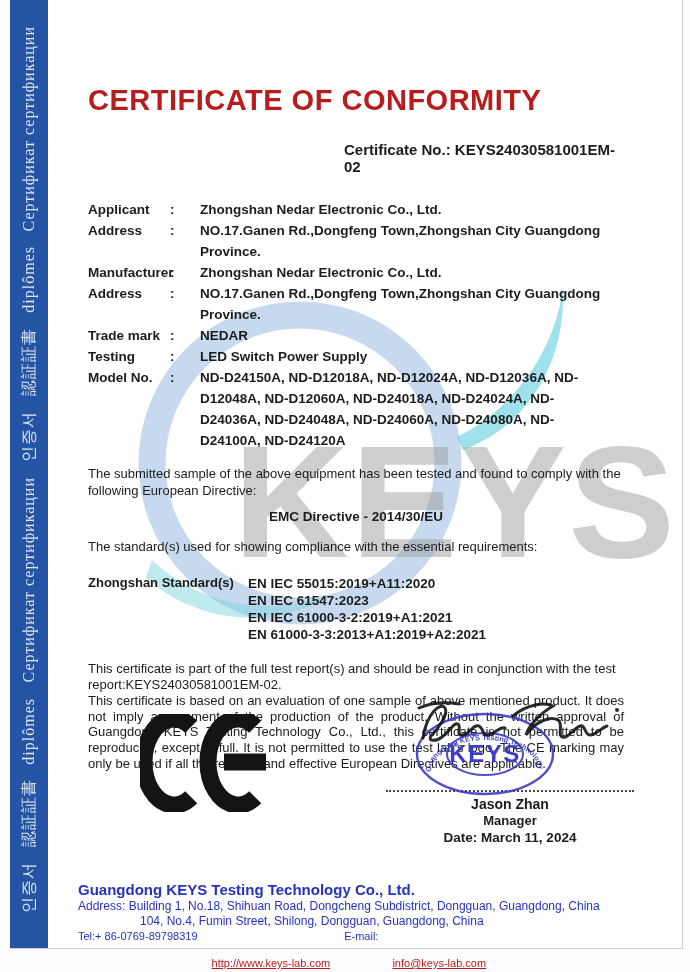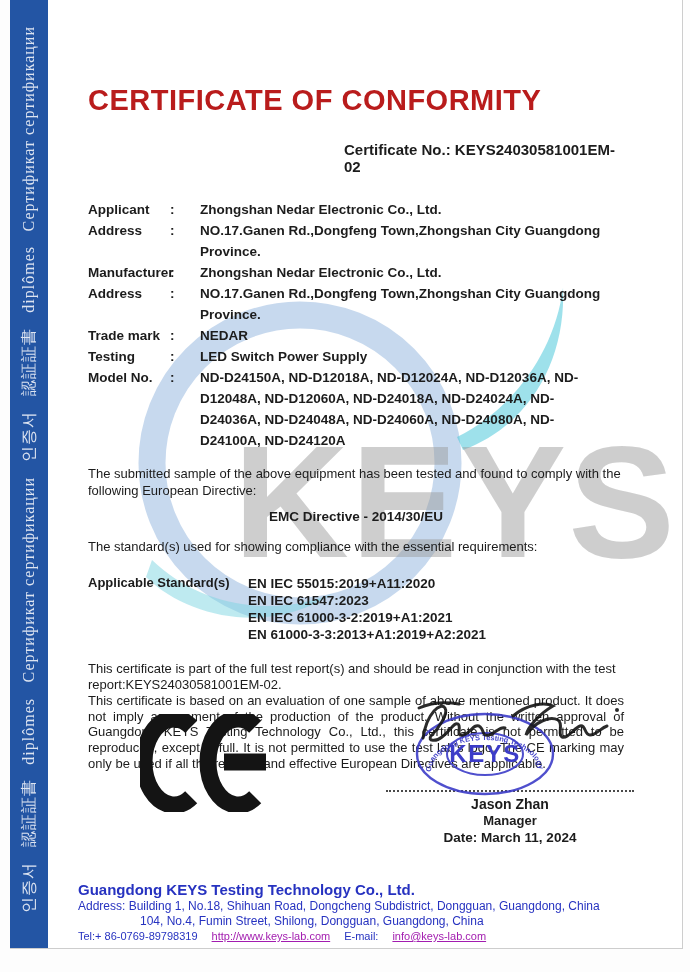--- a/index.html
+++ b/index.html
@@ -49,21 +49,21 @@
   .signblock{position:absolute;left:378px;top:796px;width:244px;text-align:center;z-index:2;}
   .signername{font-size:14px;font-weight:bold;line-height:17px;}
   .signertitle{font-size:13px;font-weight:bold;line-height:16px;}
   .signdate{font-size:13.5px;font-weight:bold;line-height:17px;}
   
   .footer{position:absolute;left:68px;top:881px;width:590px;color:#2632c0;z-index:2;}
   .fcompany{font-size:15px;font-weight:bold;line-height:18px;}
   .faddr{font-size:12px;line-height:15px;}
   .faddr2{padding-left:62px;}
   .ftel{font-size:11px;line-height:15px;display:flex;gap:14px;}
-  .flink{color:#a21caf;text-decoration:underline;cursor:pointer;}
+  .flink{color:#b91c1c;text-decoration:underline;cursor:pointer;margin-top:27px;}
 </style>
 </head>
 <body>
 
 <div class="sheet">
 
   <svg class="wm" width="672" height="948" viewBox="0 0 672 948">
     <circle cx="290" cy="463" r="148" fill="none" stroke="#8fb4de" stroke-width="27" opacity="0.5"></circle>
     <path d="M447,437 C505,408 545,350 553,288 C556,360 520,425 453,450 Z" fill="#4fc9da" opacity="0.55"></path>
     <path d="M142,560 C190,606 260,618 322,594 C262,634 180,620 136,577 Z" fill="#7dd6e2" opacity="0.5"></path>
@@ -121,21 +121,21 @@
         <div class="dcol">:</div>
         <div class="dval">ND-D24150A, ND-D12018A, ND-D12024A, ND-D12036A, ND-D12048A, ND-D12060A, ND-D24018A, ND-D24024A, ND-D24036A, ND-D24048A, ND-D24060A, ND-D24080A, ND-D24100A, ND-D24120A</div>
       </div>
     </div>
 
     <div class="para">The submitted sample of the above equipment has been tested and found to comply with the following European Directive:</div>
     <div class="directive">EMC Directive - 2014/30/EU</div>
     <div class="std-intro">The standard(s) used for showing compliance with the essential requirements:</div>
 
     <div class="stdblock">
-      <div class="stdlab">Applicable Standard(s)</div>
+      <div class="stdlab">Zhongshan Standard(s)</div>
       <div class="stdlist">
         <div>EN IEC 55015:2019+A11:2020</div>
         <div>EN IEC 61547:2023</div>
         <div>EN IEC 61000-3-2:2019+A1:2021</div>
         <div>EN 61000-3-3:2013+A1:2019+A2:2021</div>
       </div>
     </div>
 
     <div class="notes">
       <div>This certificate is part of the full test report(s) and should be read in conjunction with the test report:KEYS24030581001EM-02.</div>

